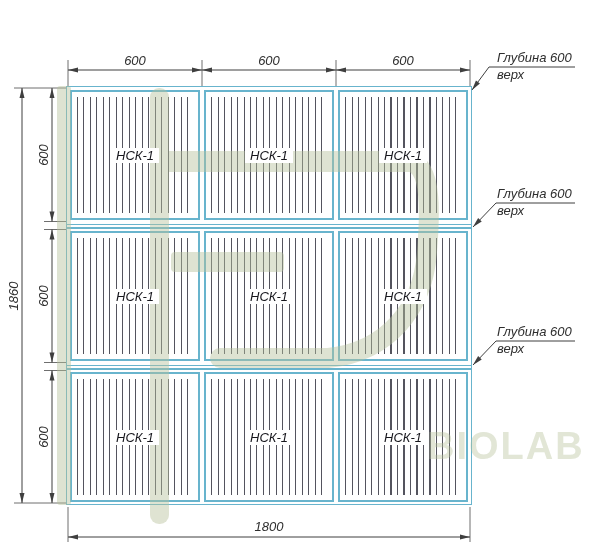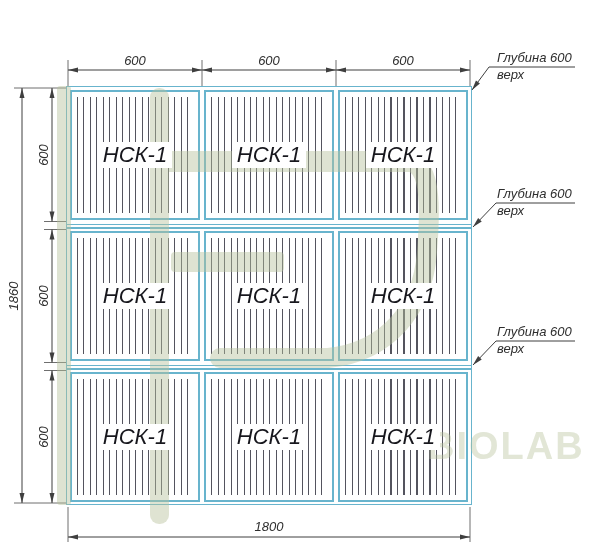--- a/index.html
+++ b/index.html
@@ -6,21 +6,21 @@
   .canvas{position:relative;width:600px;height:553px;background:#ffffff;overflow:hidden;
           font-family:"Liberation Sans",sans-serif;}
   .frame{position:absolute;left:66px;top:86px;width:406px;height:419px;
          border:1.5px solid #68b4cd;box-sizing:border-box;}
   .rail{position:absolute;left:66px;width:406px;height:1.5px;background:#68b4cd;}
   .panel{position:absolute;width:130px;height:130px;border:2px solid #68b4cd;
          box-sizing:border-box;background:#fff;display:flex;align-items:center;justify-content:center;}
   .panel .hatch{position:absolute;inset:5px;
          background:repeating-linear-gradient(to right,#54545e 0px,#54545e 1px,transparent 1px,transparent 6.5px);}
   .panel .label{position:relative;z-index:1;background:#ffffff;padding:0 5px;
-         font-style:italic;font-size:22px;color:#17171d;white-space:nowrap;}
+         font-style:italic;font-size:13px;color:#17171d;white-space:nowrap;}
   svg.overlay{position:absolute;left:0;top:0;}
   .dimline{stroke:#3f3f3f;stroke-width:1;fill:none;}
   .extline{stroke:#4a4a4a;stroke-width:0.8;fill:none;}
   text.dim{font-family:"Liberation Sans",sans-serif;font-style:italic;font-size:13px;fill:#2e2e2e;}
   text.callout{font-family:"Liberation Sans",sans-serif;font-style:italic;font-size:13px;fill:#2e2e2e;}
   text.wmtext{font-family:"Liberation Sans",sans-serif;font-weight:bold;font-size:38px;letter-spacing:2px;}
 </style>
 </head>
 <body>
 

